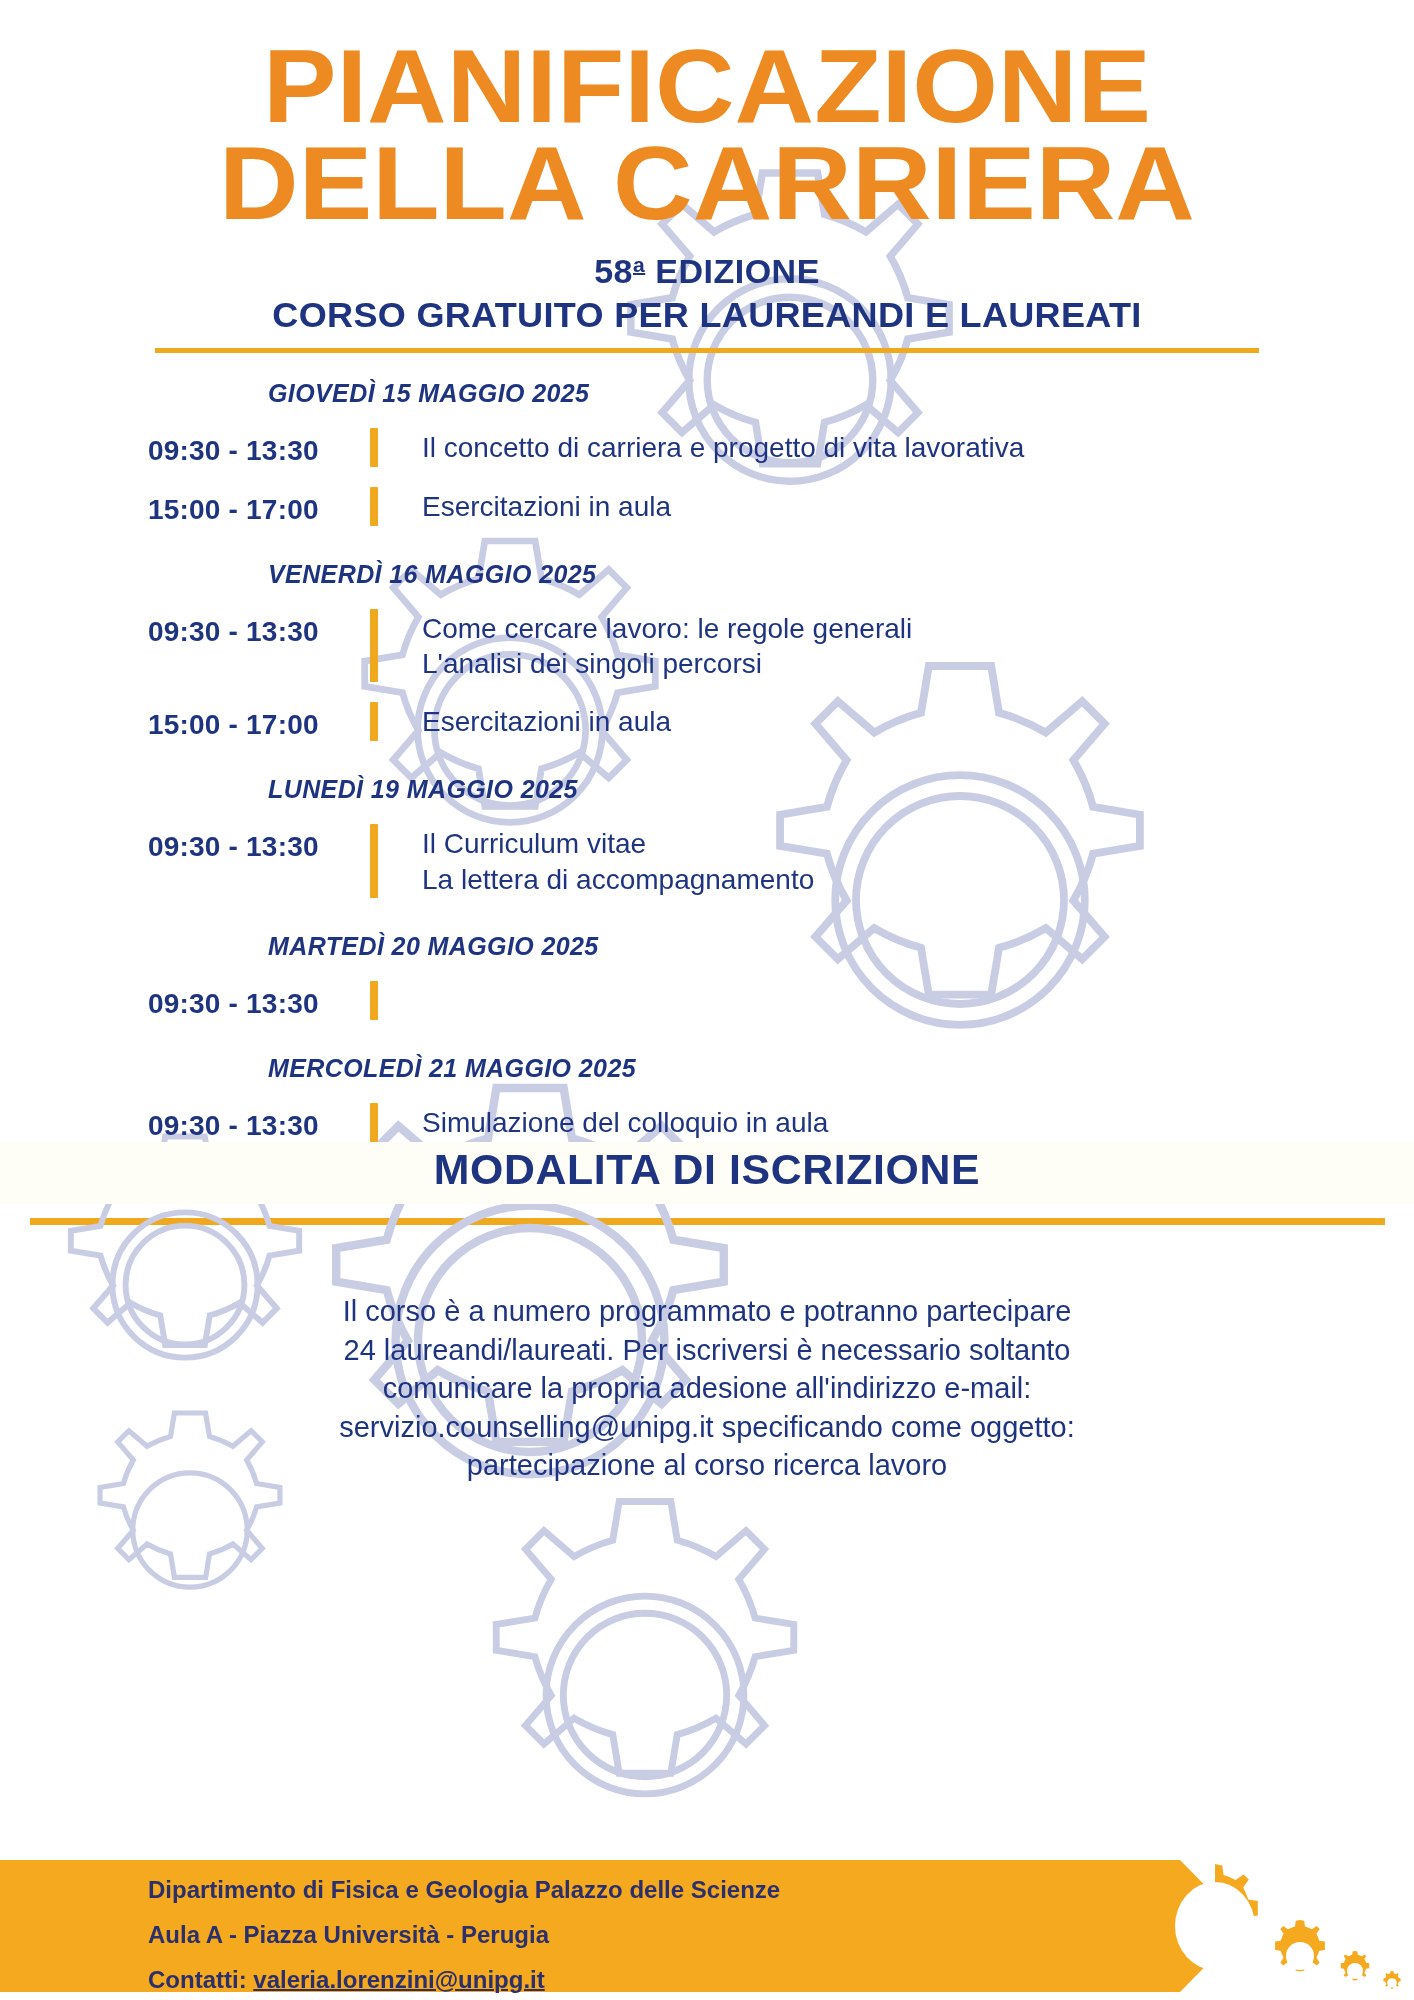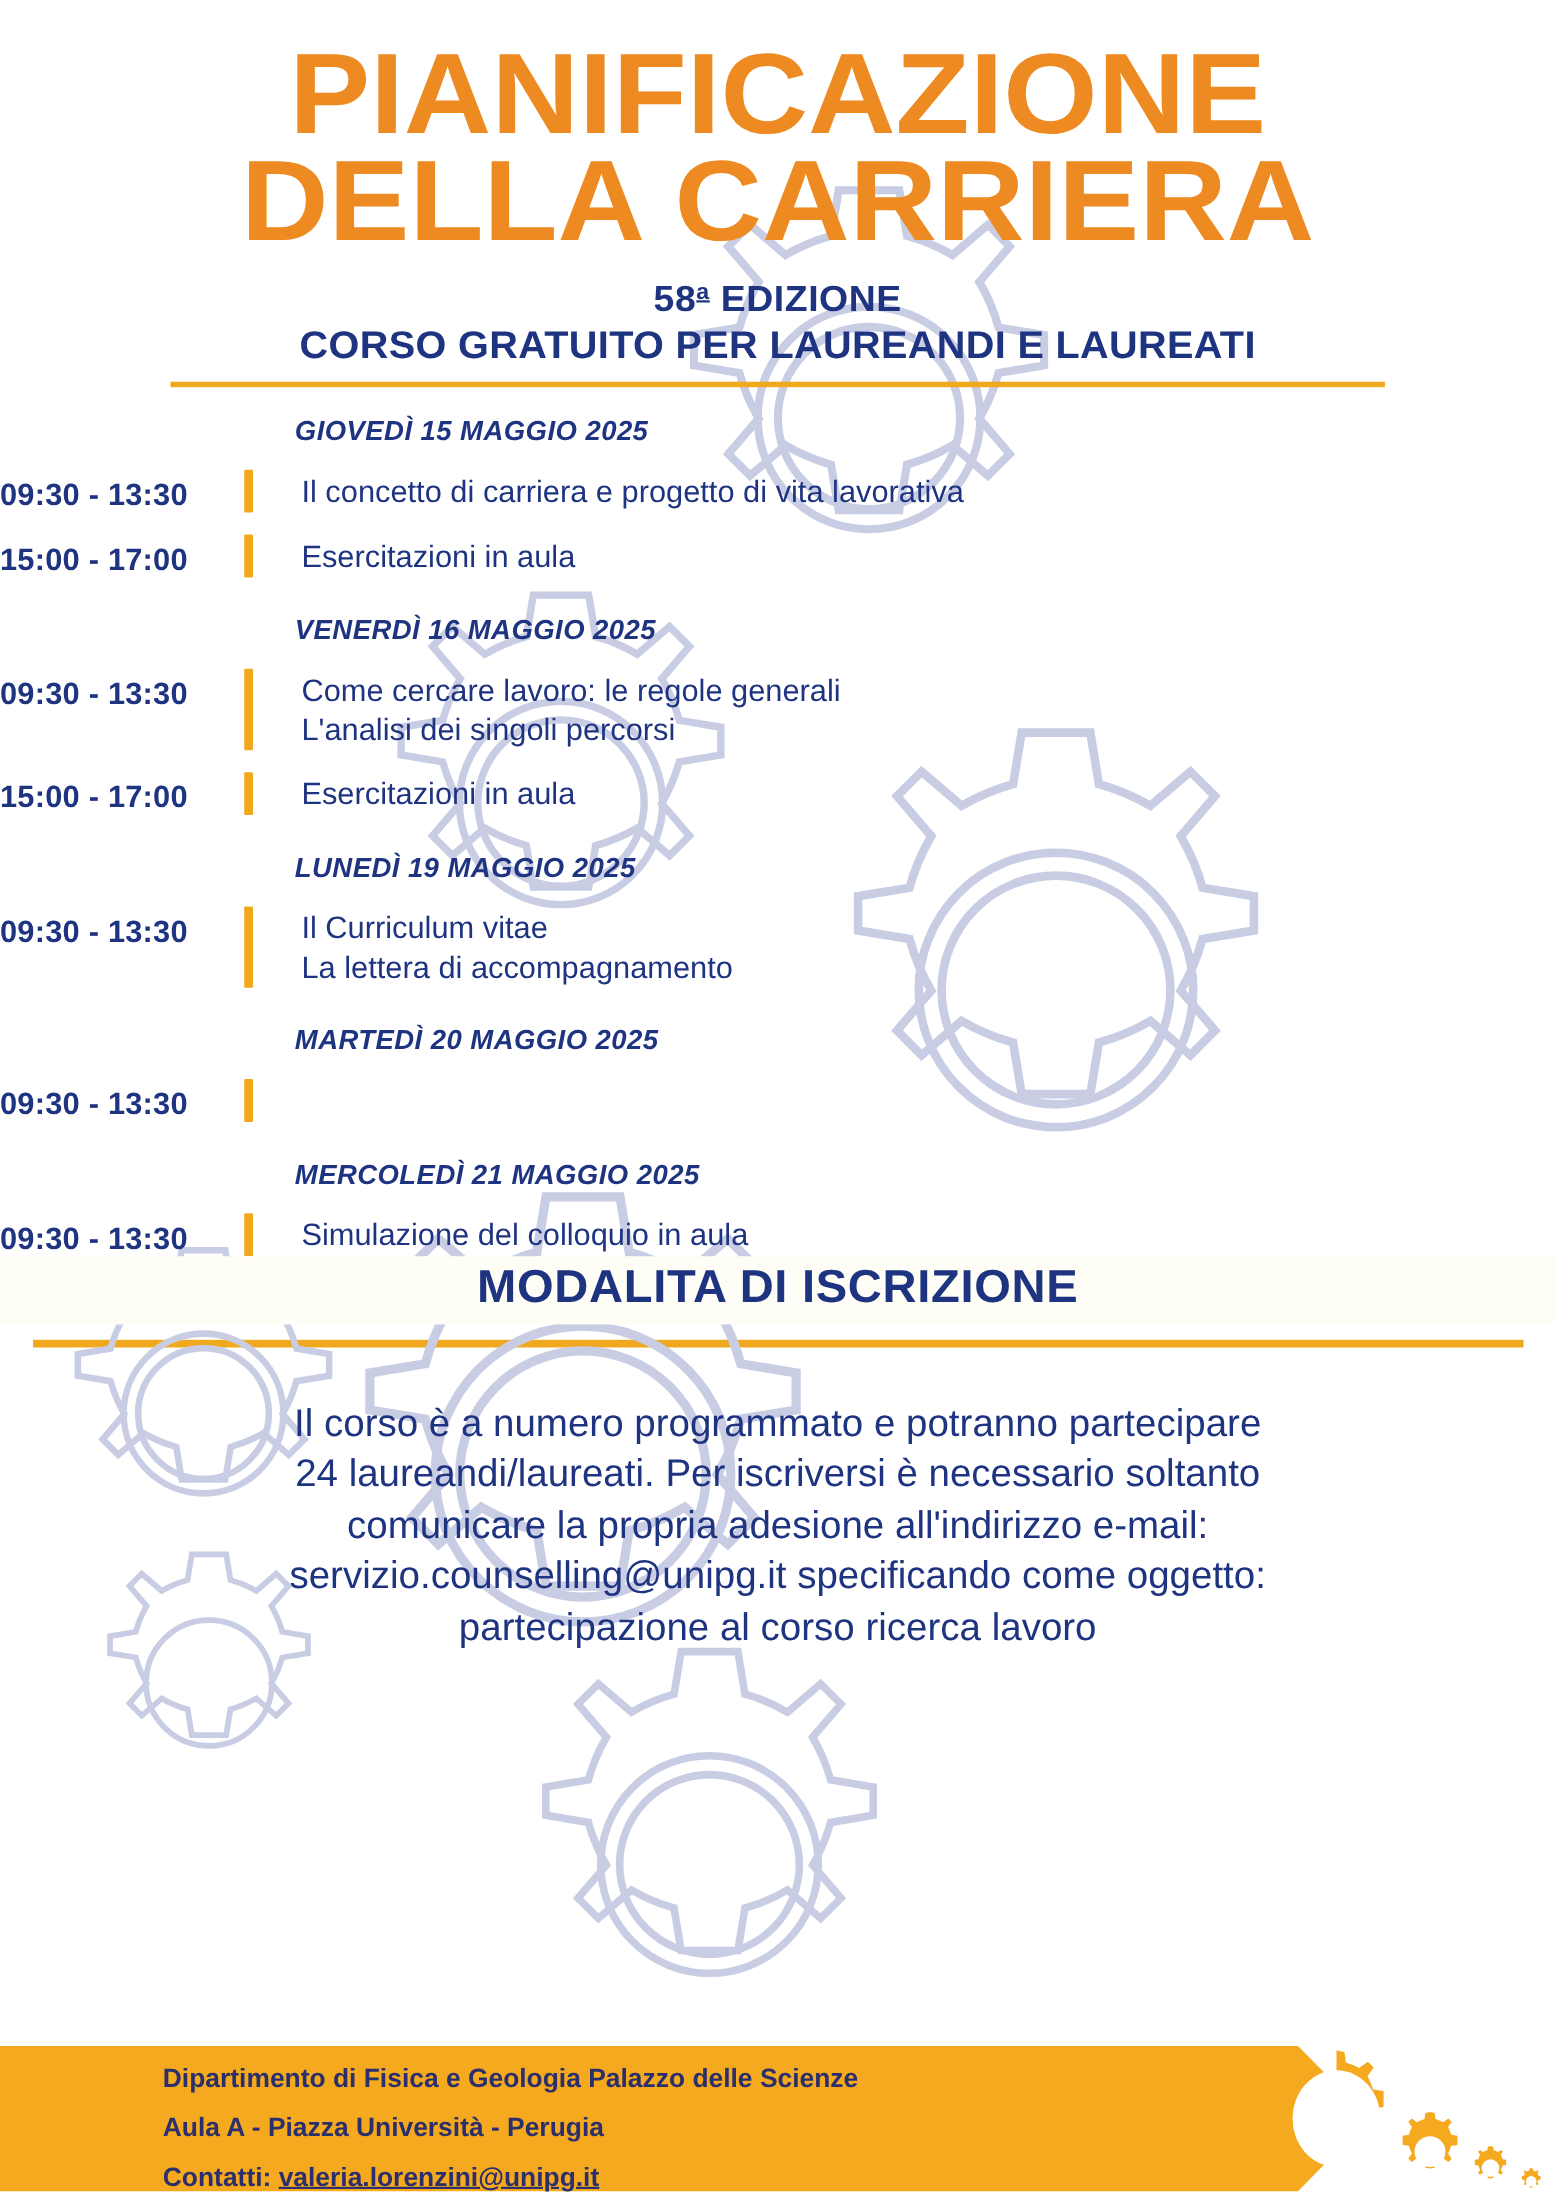--- a/index.html
+++ b/index.html
@@ -99,20 +99,21 @@
     padding-left: 268px;
     margin-top: 34px;
     margin-bottom: 14px;
   }
   .day.first { margin-top: 6px; }
 
   .slot {
     display: flex;
     align-items: flex-start;
     margin-top: 20px;
+    padding-left: 148px;
   }
   .slot-time {
     color: #1F3480;
     font-weight: bold;
     font-size: 28px;
     letter-spacing: 0.2px;
     width: 222px;
     flex: 0 0 222px;
     padding-top: 7px;
     white-space: nowrap;
@@ -151,24 +152,24 @@
   .rule-bottom {
     width: 1355px;
     height: 7px;
     background: #F0A81E;
     margin: 14px auto 0 auto;
   }
 
   .modalita-body {
     position: relative;
     z-index: 2;
-    margin-top: 46px;
+    margin-top: 67px;
     text-align: center;
     color: #1F3480;
-    font-size: 35px;
+    font-size: 29px;
     line-height: 1.33;
   }
   .modalita-body div { white-space: nowrap; }
 
   
   .footer {
     position: absolute;
     left: 0;
     bottom: 0;
     width: 1272px;

